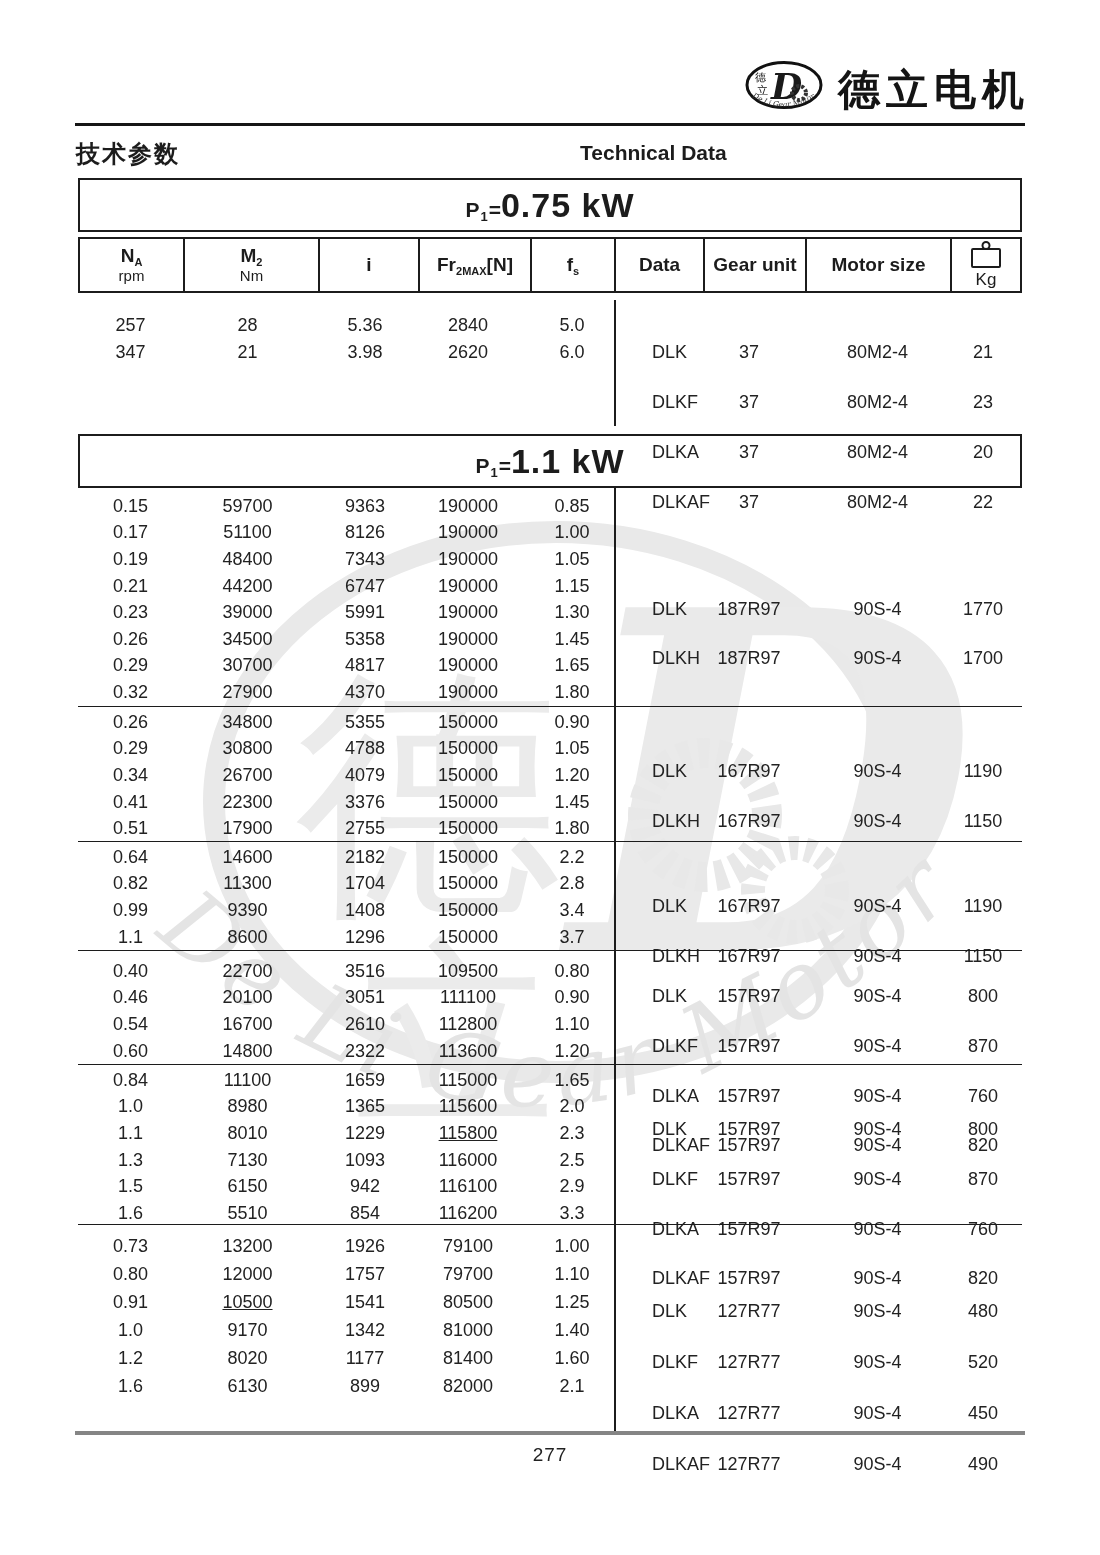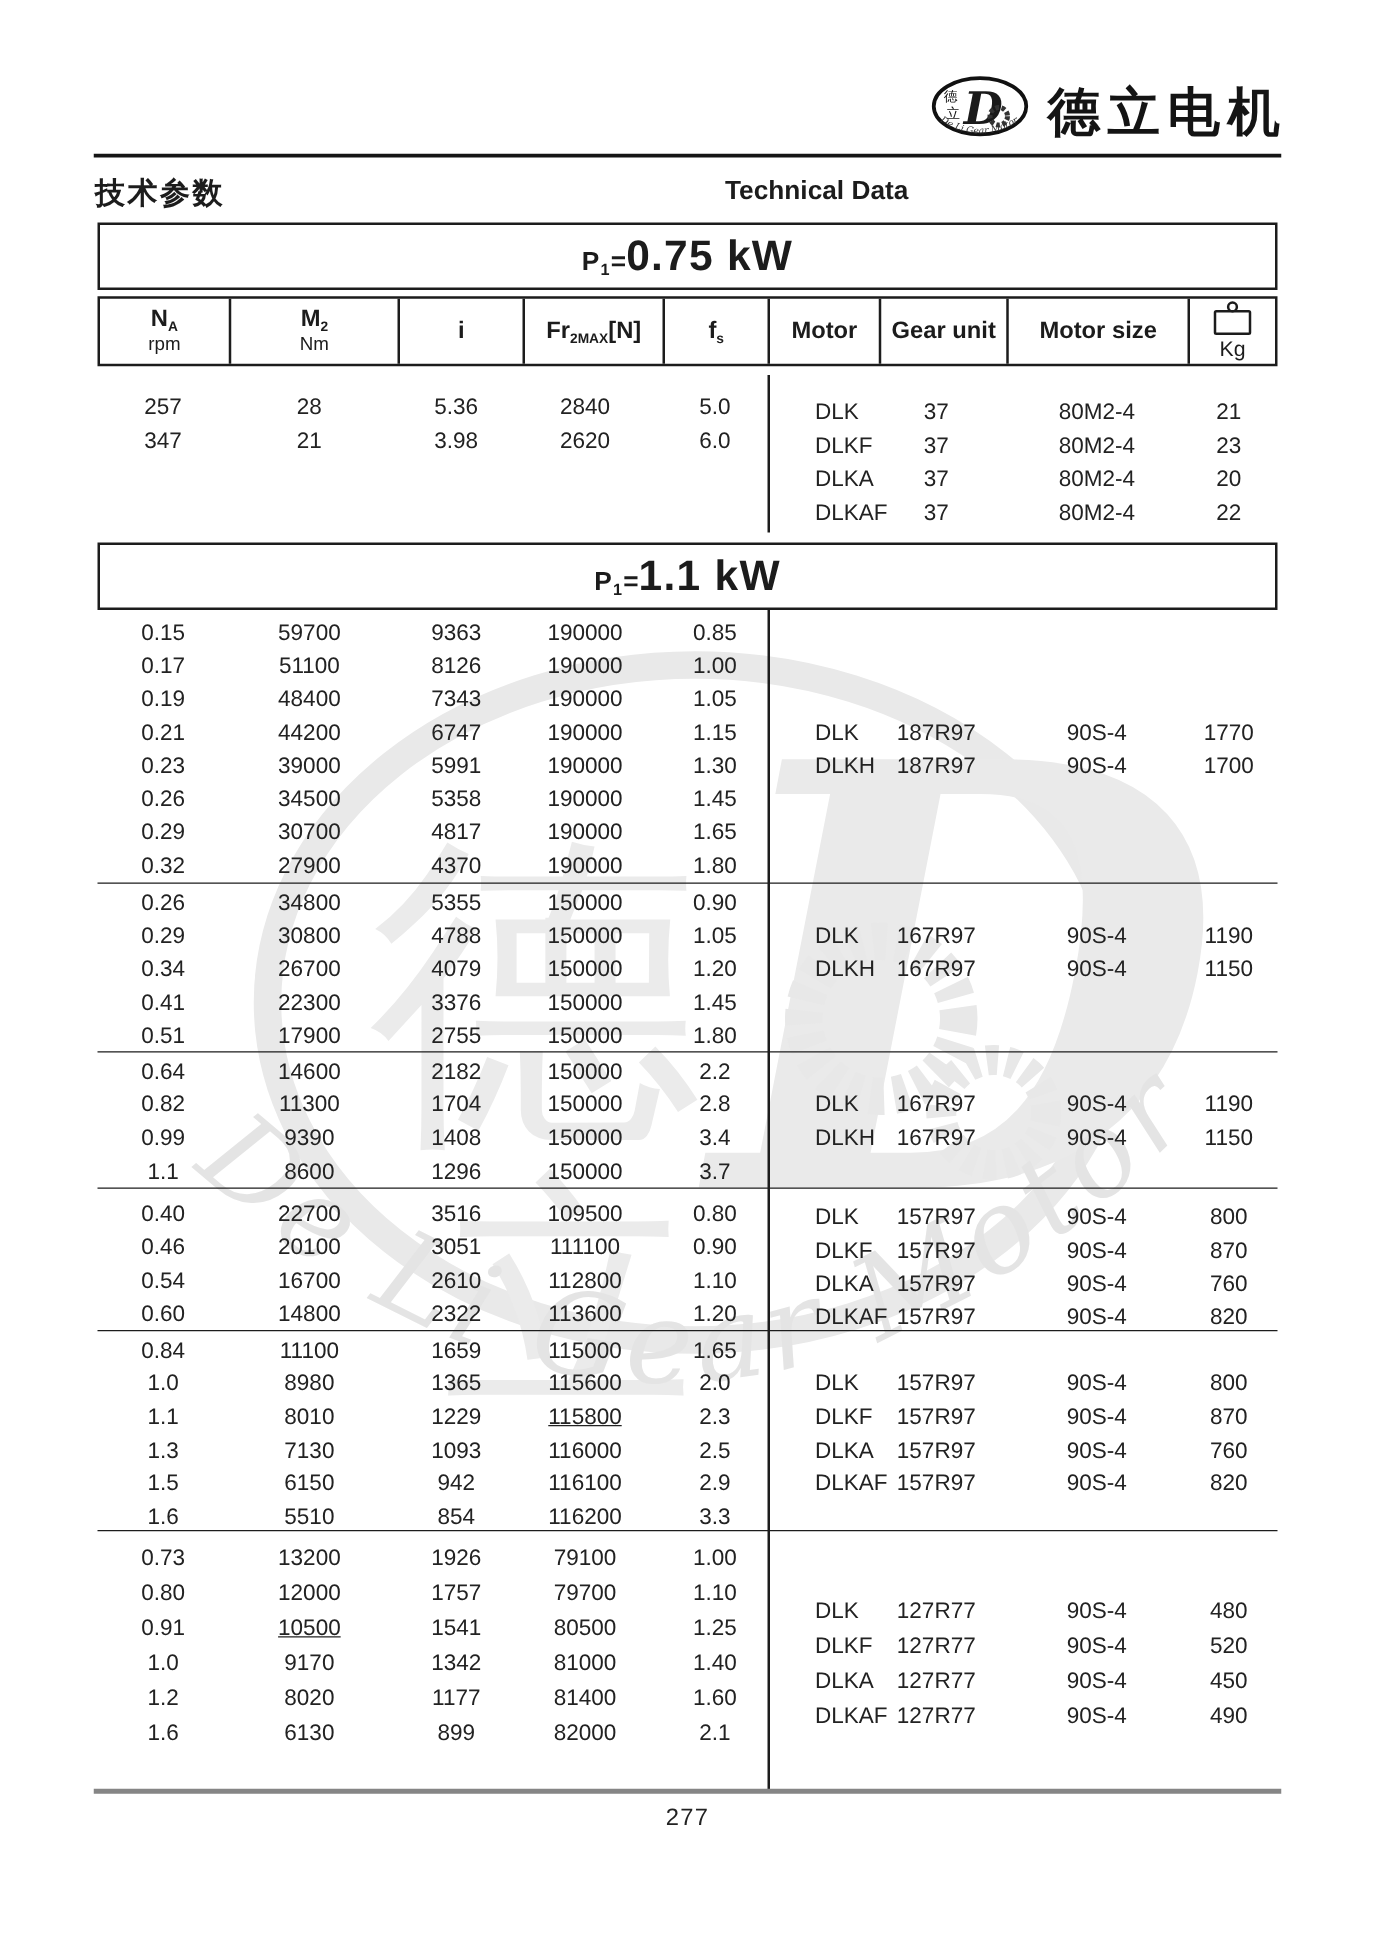--- a/index.html
+++ b/index.html
@@ -39,21 +39,21 @@
   .kg-label{font-size:17px;}
   
   .datablock{position:absolute;left:78px;width:944px;z-index:1;}
   .vline{position:absolute;left:536px;top:0;bottom:0;width:1.5px;background:#1c1c1c;}
   .group{position:relative;box-sizing:border-box;}
   .group.sep{border-top:1.5px solid #1c1c1c;}
   .lrow{display:flex;align-items:center;}
   .lcell{box-sizing:border-box;text-align:center;font-size:18px;color:#222;flex-shrink:0;white-space:nowrap;}
   .lc1{padding-right:6px;}.lc2{padding-right:6px;}.lc3{padding-right:12px;}.lc4{}
   .models{position:absolute;left:536px;width:408px;}
-  .rrow{display:flex;align-items:center;}
+  .rrow{display:flex;align-items:center;margin-top:23px;}
   .rcell{box-sizing:border-box;font-size:18px;color:#222;flex-shrink:0;white-space:nowrap;}
   .rc0{text-align:left;padding-left:38px;}
   .rc1{text-align:center;padding-right:10px;}
   .rc2{text-align:center;}
   .rc3{text-align:center;padding-right:6px;}
   
   .footer-rule{position:absolute;left:75px;top:1431px;width:950px;height:4px;background:#858585;z-index:1;}
   .page-num{position:absolute;left:0;top:1444px;width:1100px;text-align:center;font-size:19px;
             letter-spacing:1px;color:#222;z-index:1;}
 </style>
@@ -112,21 +112,21 @@
       <div class="hcell" style="width: 100px;">
         <div><span class="hsym">i</span></div>
       </div>
       <div class="hcell" style="width: 112px;">
         <div><span class="hsym">Fr</span><span class="hsub">2MAX</span><span class="hsuffix">[N]</span></div>
       </div>
       <div class="hcell" style="width: 84px;">
         <div><span class="hsym">f</span><span class="hsub">s</span></div>
       </div>
       <div class="hcell" style="width: 89px;">
-        <div><span class="hsym">Motor</span></div>
+        <div><span class="hsym">Data</span></div>
       </div>
       <div class="hcell" style="width: 102px;">
         <div><span class="hsym">Gear unit</span></div>
       </div>
       <div class="hcell" style="width: 145px;">
         <div><span class="hsym">Motor size</span></div>
       </div>
       <div class="hcell" style="width: 72px;">
         <div class="weight-icon"></div>
         <span class="kg-label">Kg</span>

